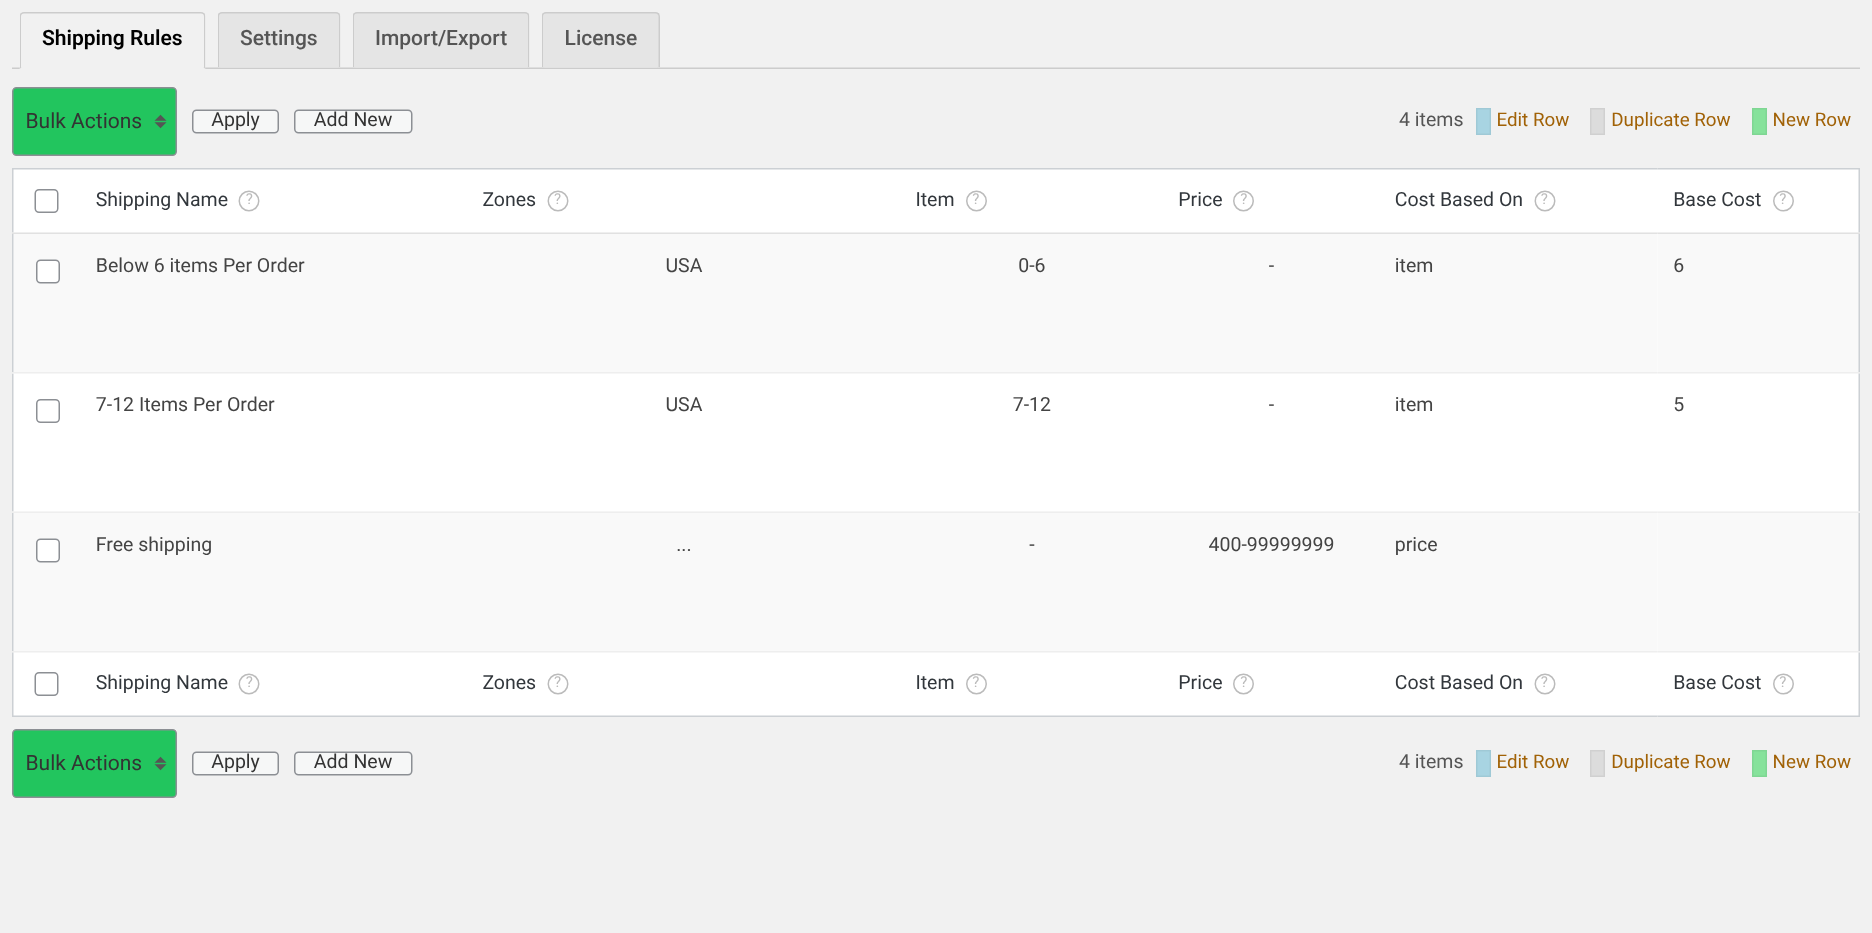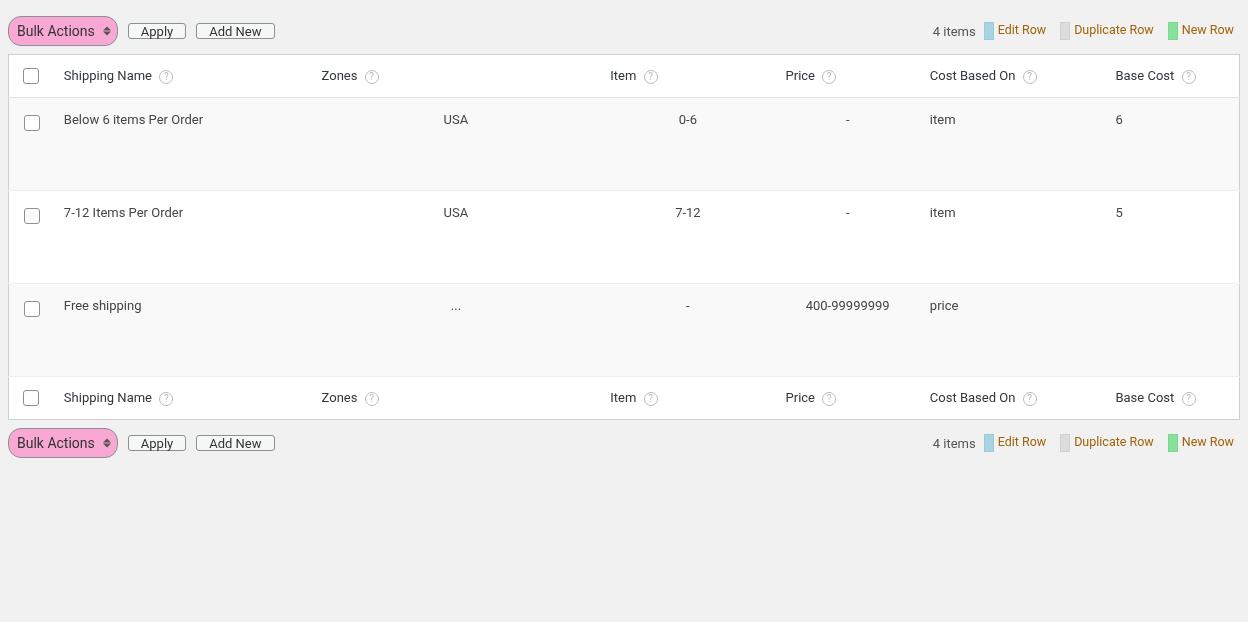--- a/index.html
+++ b/index.html
@@ -54,23 +54,23 @@
     min-height: 30px;
   }
   .actions-left { display: flex; gap: 10px; align-items: center; }
   .actions-right { display: flex; gap: 8px; align-items: center; font-size: 13px; color: #444; margin-left: 44px; }
 
   .select-wrap {
     position: relative;
     display: inline-flex;
     align-items: center;
     border: 1px solid #8c8f94;
-    background: #f9a8d4;
-    border-radius: 13px;
-    height: 30px;
+    background: #22c55e;
+    border-radius: 3px;
+    height: 46px;
     padding: 0 22px 0 8px;
     font-size: 14px;
     cursor: pointer;
     color: #333;
   }
   .select-wrap .caret {
     position: absolute; right: 6px; top: 50%; transform: translateY(-50%);
     display: flex; flex-direction: column; line-height: 0; gap: 1px;
   }
   .caret span {
@@ -167,20 +167,26 @@
     vertical-align: middle;
     font-style: normal;
     line-height: 1;
   }
 </style>
 </head>
 <body>
 
 <div class="wrap">
 
+  <div class="nav-tab-wrapper">
+    <span class="nav-tab active">Shipping Rules</span>
+    <span class="nav-tab">Settings</span>
+    <span class="nav-tab">Import/Export</span>
+    <span class="nav-tab">License</span>
+  </div>
 
   <div class="tablenav">
     <div class="actions-left">
       <div class="select-wrap">
         <span>Bulk Actions</span>
         <span class="caret">
             <span class="up"></span>
             <span class="down"></span>
           </span>
       </div>

